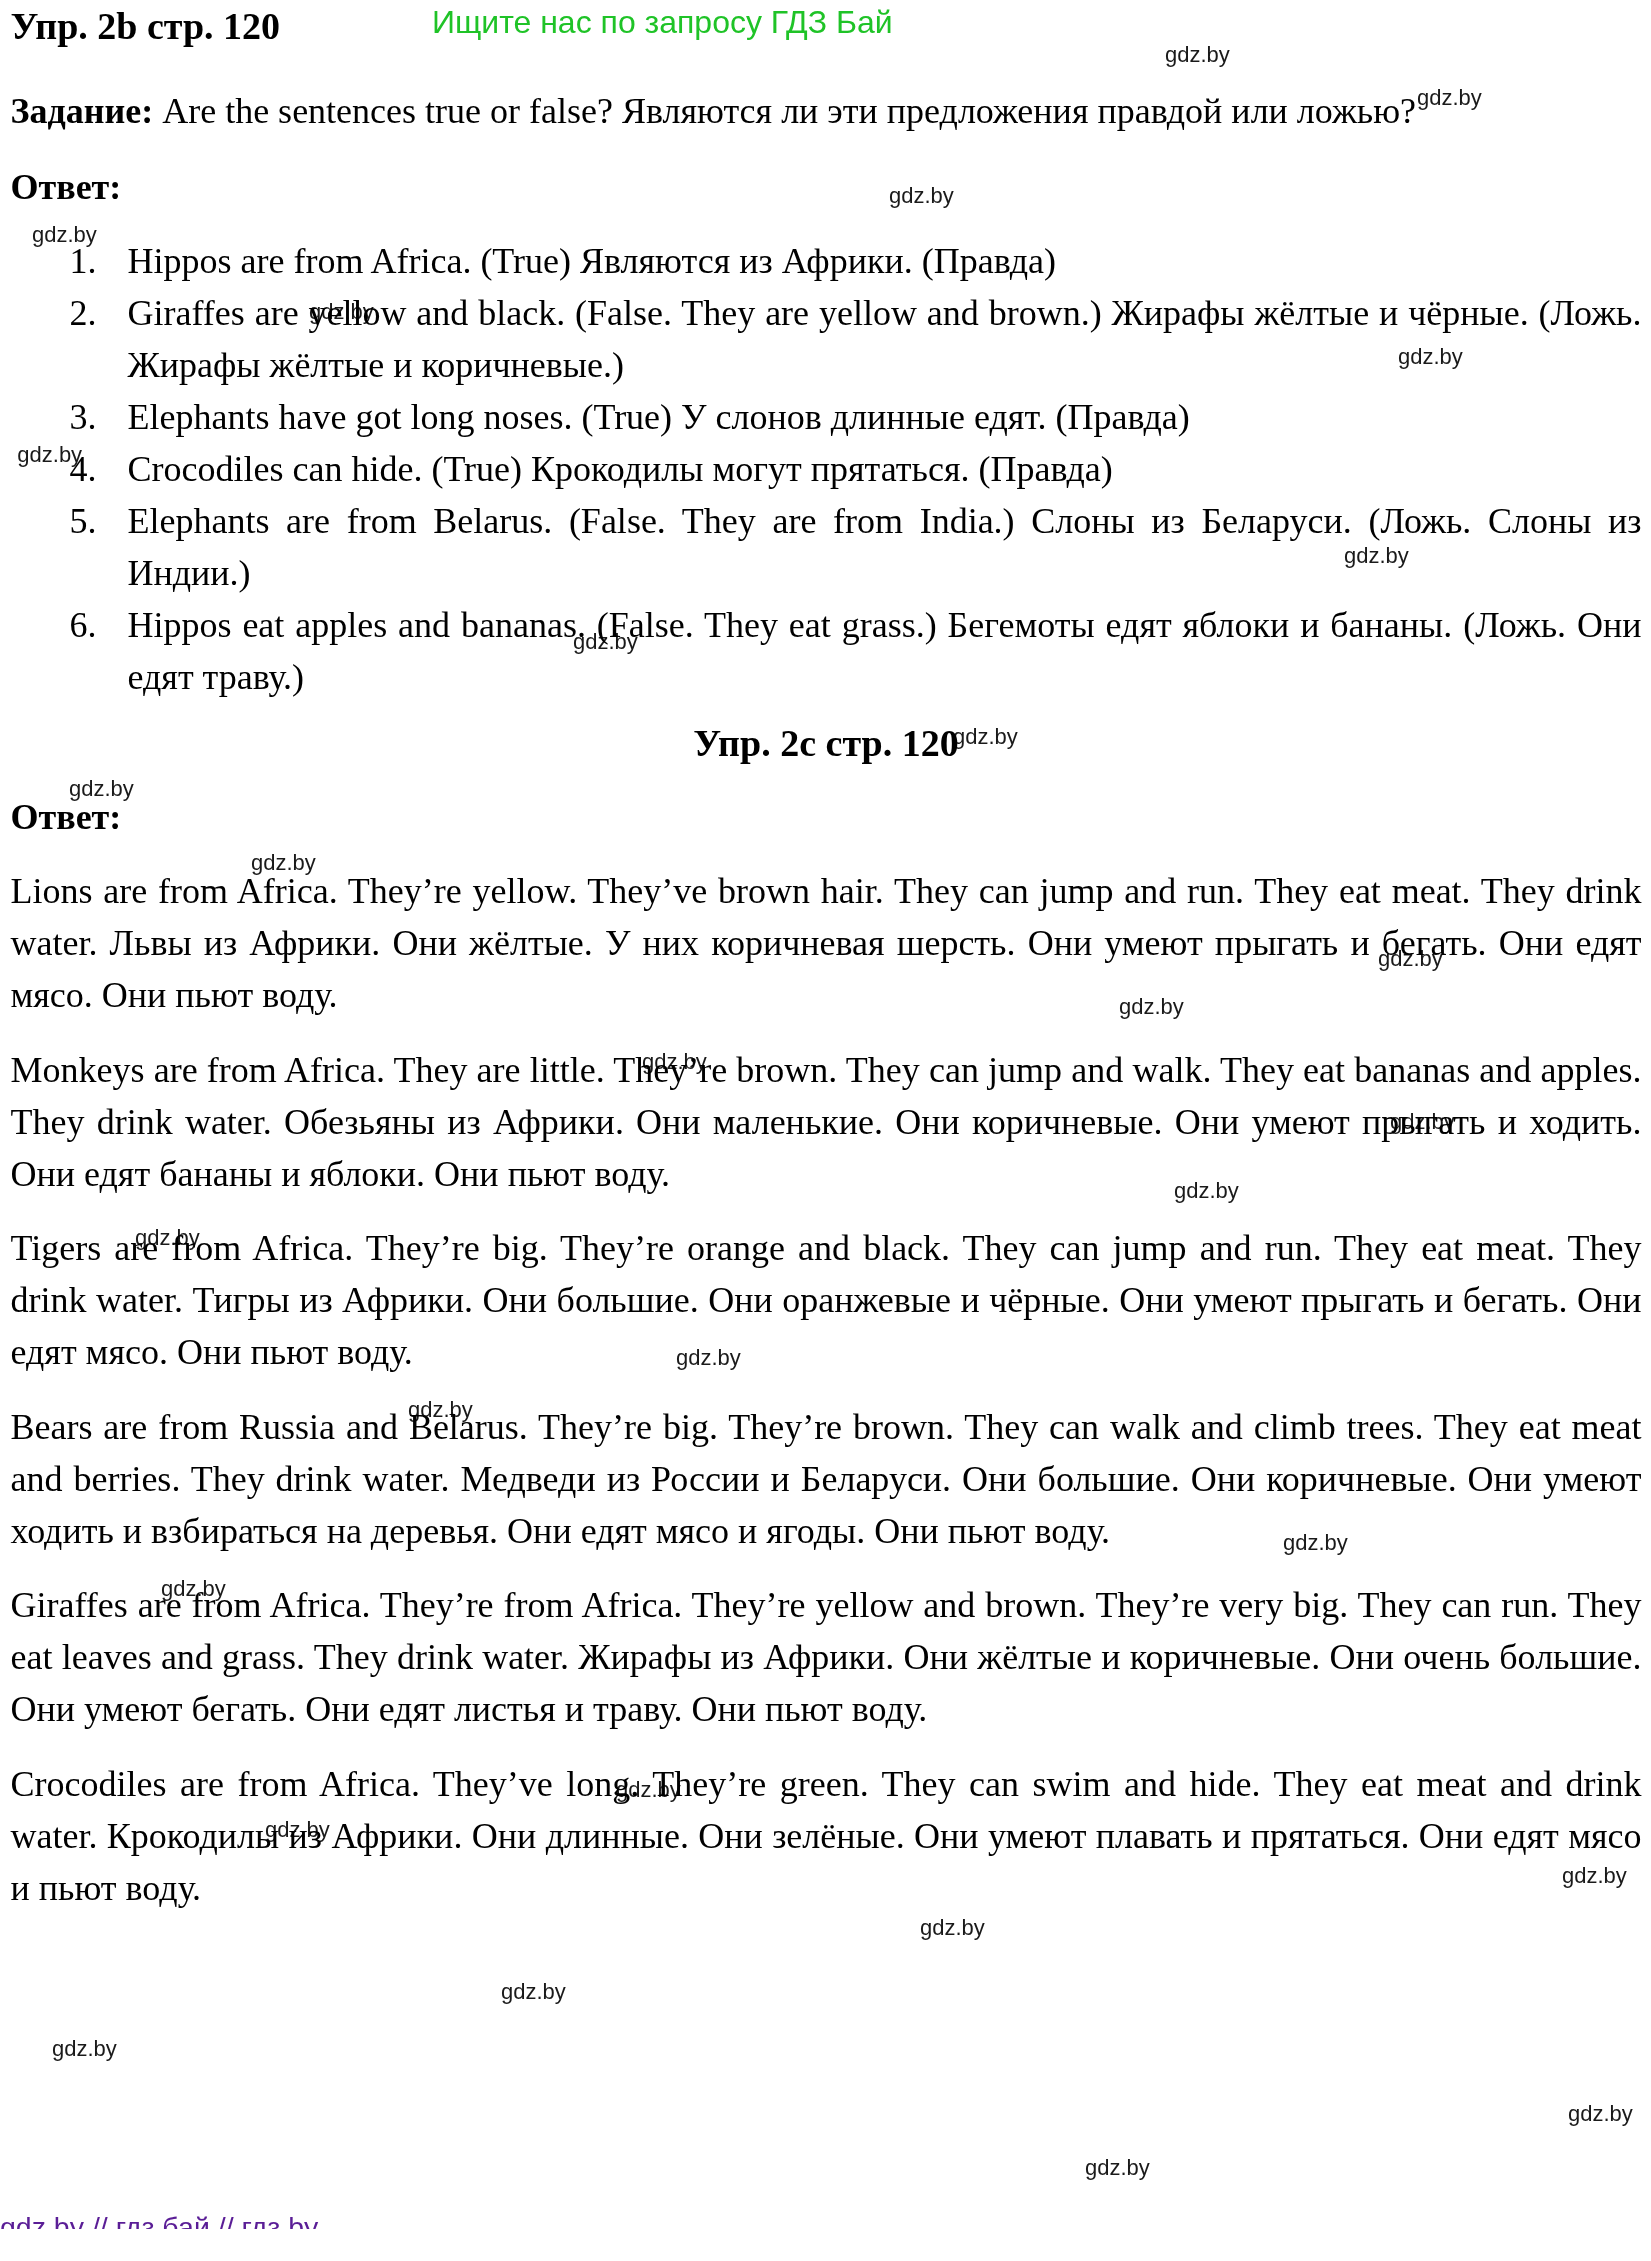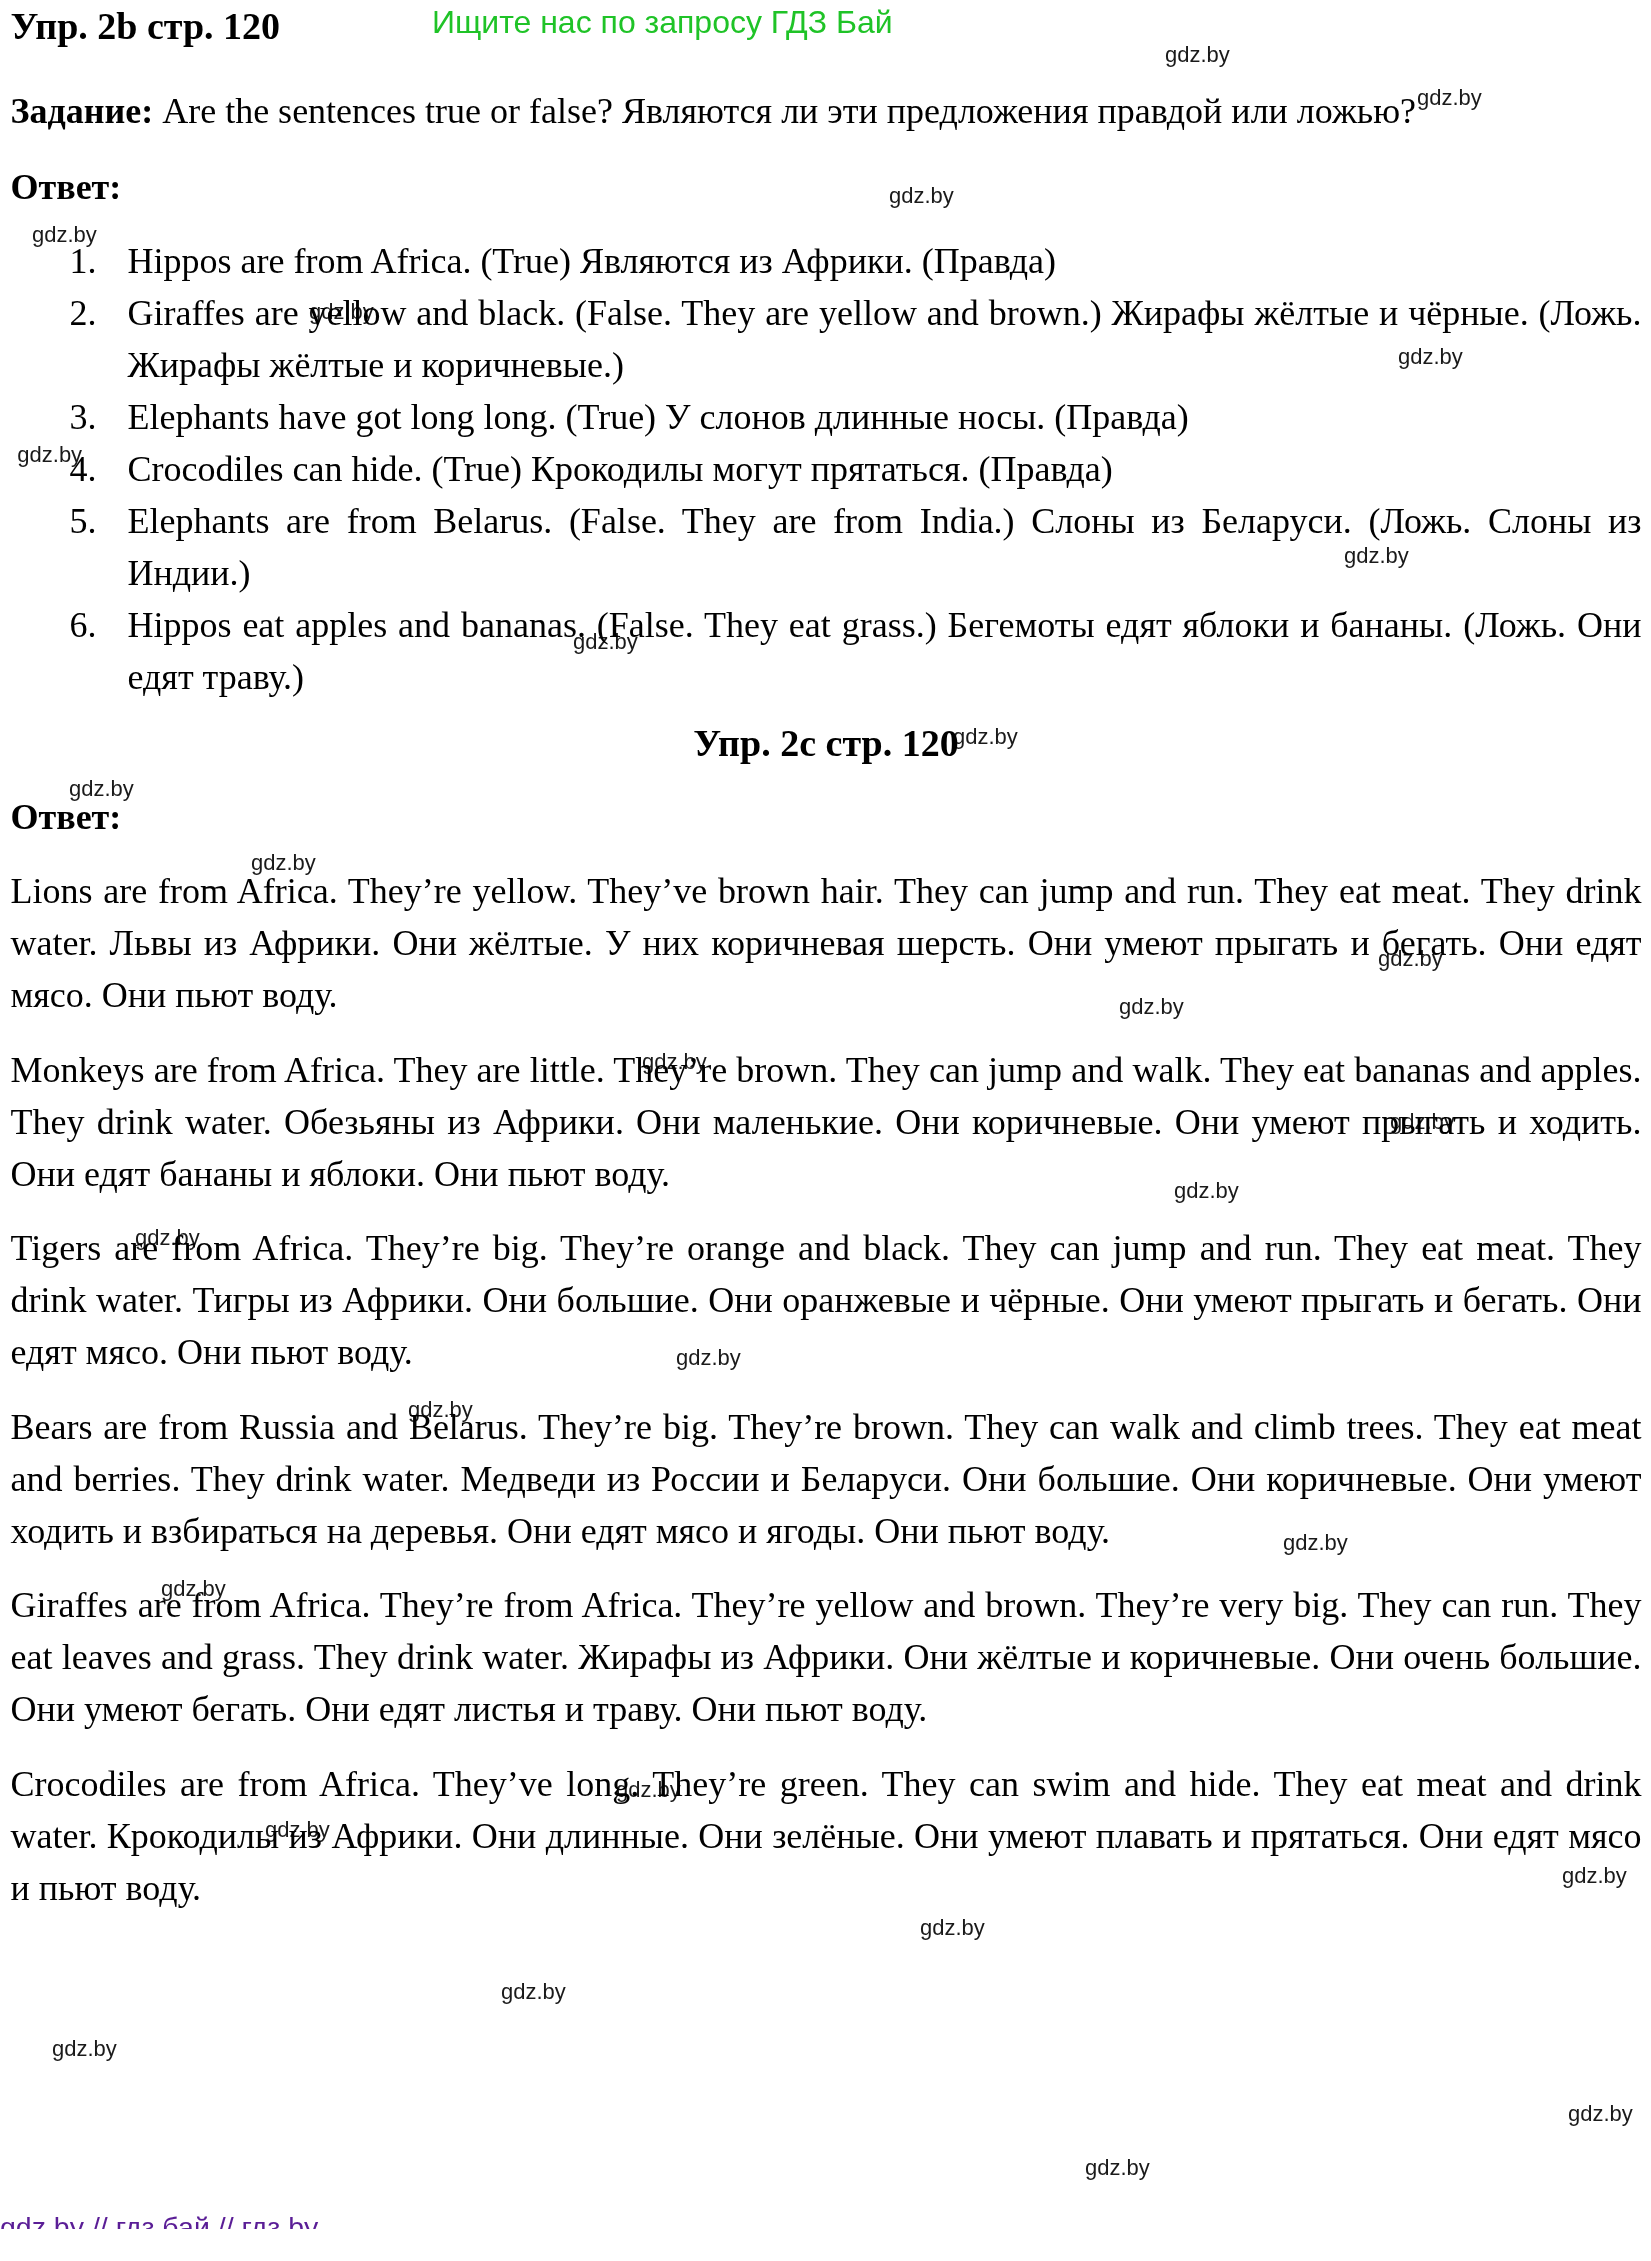--- a/index.html
+++ b/index.html
@@ -154,21 +154,21 @@
       <div class="tf-item">
         <span class="num">1.</span>
         <span>Hippos are from Africa. (True) Являются из Африки. (Правда)</span>
       </div>
       <div class="tf-item">
         <span class="num">2.</span>
         <span>Giraffes are yellow and black. (False. They are yellow and brown.) Жирафы жёлтые и чёрные. (Ложь. Жирафы жёлтые и коричневые.)</span>
       </div>
       <div class="tf-item">
         <span class="num">3.</span>
-        <span>Elephants have got long long. (True) У слонов длинные носы. (Правда)</span>
+        <span>Elephants have got long noses. (True) У слонов длинные едят. (Правда)</span>
       </div>
       <div class="tf-item">
         <span class="num">4.</span>
         <span>Crocodiles can hide. (True) Крокодилы могут прятаться. (Правда)</span>
       </div>
       <div class="tf-item">
         <span class="num">5.</span>
         <span>Elephants are from Belarus. (False. They are from India.) Слоны из Беларуси. (Ложь. Слоны из Индии.)</span>
       </div>
       <div class="tf-item">

